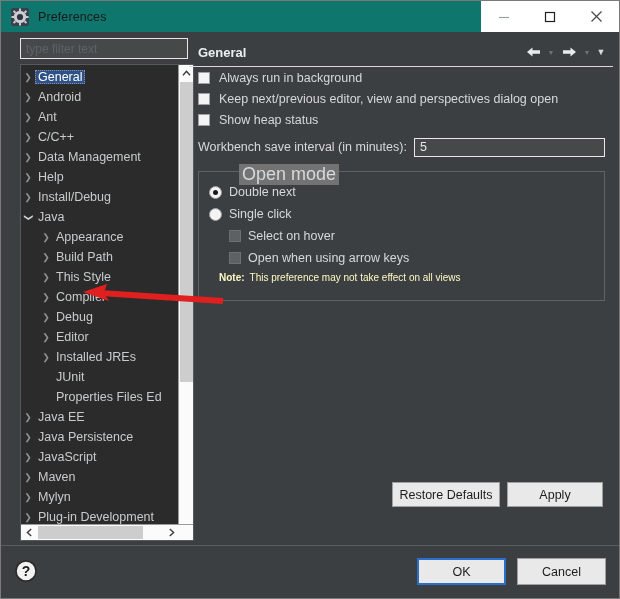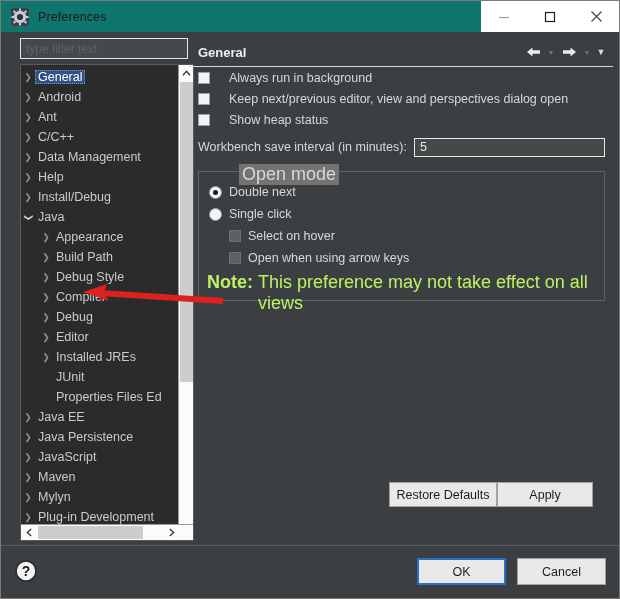--- a/index.html
+++ b/index.html
@@ -224,21 +224,21 @@
     box-sizing: border-box;
     flex: 0 0 12px;
   }
   .cbox.dim {
     background: #5c6164;
     border-color: #6b7073;
   }
   .chk-label {
     font-size: 12.5px;
     color: #d6d9db;
-    margin-left: 19px;
+    margin-left: 9px;
     white-space: nowrap;
   }
 
   .save-row {
     display: flex;
     align-items: center;
     margin-left: 9px;
     margin-top: 6px;
     height: 22px;
   }
@@ -302,35 +302,35 @@
   }
   .radio-label {
     font-size: 12.5px;
     color: #d6d9db;
     margin-left: 7px;
   }
   .sub-row { margin-left: 30px; }
   .note-row {
     display: flex;
     align-items: baseline;
-    margin-left: 8px;
+    margin-left: 20px;
     margin-top: 3px;
     height: 20px;
-    font-size: 18px;
-    color: #bef264;
+    font-size: 10px;
+    color: #fef9c3;
   }
   .note-row .note-strong { font-weight: bold; }
   .note-row .note-text { margin-left: 5px; }
 
   
   .action-row {
     position: absolute;
-    right: 20px; bottom: 0px;
-    display: flex;
-    gap: 0;
+    right: 10px; bottom: 0px;
+    display: flex;
+    gap: 7px;
     justify-content: space-between;
   }
   .btn {
     height: 25px;
     background: #e9e9e9;
     border: 1px solid #a0a0a0;
     box-sizing: border-box;
     display: flex; align-items: center; justify-content: center;
     font-size: 12.5px;
     color: #1d1d1d;
@@ -471,21 +471,21 @@
             <div class="tree-item lvl2">
               <span class="twisty">❯</span>
               <span class="lbl">Appearance</span>
             </div>
             <div class="tree-item lvl2">
               <span class="twisty">❯</span>
               <span class="lbl">Build Path</span>
             </div>
             <div class="tree-item lvl2">
               <span class="twisty">❯</span>
-              <span class="lbl">Debug Style</span>
+              <span class="lbl">This Style</span>
             </div>
             <div class="tree-item lvl2">
               <span class="twisty">❯</span>
               <span class="lbl">Compiler</span>
             </div>
             <div class="tree-item lvl2">
               <span class="twisty">❯</span>
               <span class="lbl">Debug</span>
             </div>
             <div class="tree-item lvl2">

